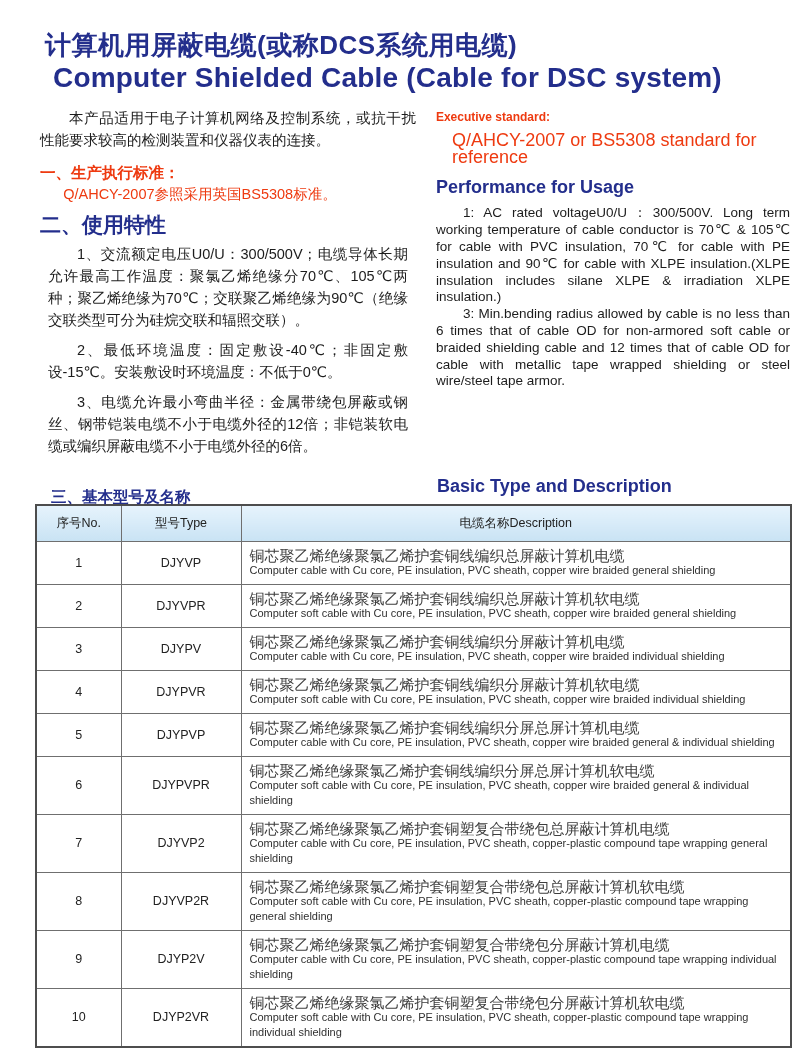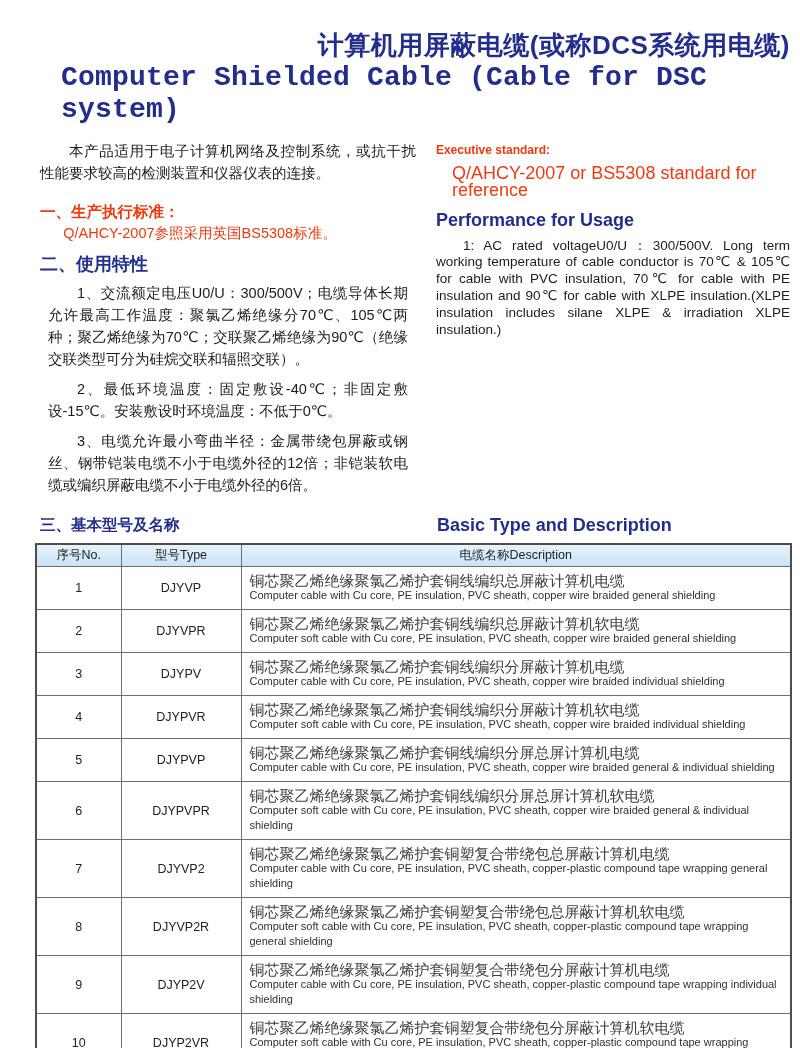--- a/index.html
+++ b/index.html
@@ -8,54 +8,54 @@
     --table_border:#6f6f6f;
     --table_outer:#4d4d4d;
   }
   *{box-sizing:border-box;}
   html,body{margin:0;padding:0;background:#ffffff;}
   body{font-family:"Liberation Sans","DejaVu Sans",sans-serif;color:#1a1a1a;}
   .page{width:800px;height:1048px;background:#fff;overflow:hidden;position:relative;}
 
   
   .header{padding:30px 10px 0 45px;}
-  .title-zh{margin:0;font-size:26px;line-height:1.2;font-weight:bold;color:var(--title_blue);letter-spacing:0.5px;text-align:right;}
-  .title-en{margin:1px 0 0 16px;font-size:28px;line-height:1.15;font-weight:bold;color:var(--title_blue);letter-spacing:0.2px;font-family:Liberation Mono, monospace;}
+  .title-zh{margin:0;font-size:26px;line-height:1.2;font-weight:bold;color:var(--title_blue);letter-spacing:0.5px;}
+  .title-en{margin:1px 0 0 8px;font-size:28px;line-height:1.15;font-weight:bold;color:var(--title_blue);letter-spacing:0.2px;}
 
   
   .columns{display:flex;margin:13px 10px 0 40px;gap:20px;}
   .col-left{width:378px;font-size:14.5px;line-height:22px;color:#1c1c1c;}
   .col-right{width:356px;font-size:13.5px;line-height:16.8px;color:#1c1c1c;}
 
-  .intro-zh{margin:0 0 18px 0;text-indent:2em;text-align:justify;}
+  .intro-zh{margin:0 0 12px 0;text-indent:2em;text-align:justify;}
   .red-heading-zh{margin:0;color:var(--accent_red);font-weight:bold;font-size:15.5px;line-height:20px;}
   .red-line-zh{margin:2px 0 11px 0;padding-left:1.6em;color:var(--accent_red);font-size:14.5px;line-height:19px;}
-  .blue-heading-zh{margin:0 0 3px 0;color:var(--title_blue);font-weight:bold;font-size:18px;line-height:20px;}
+  .blue-heading-zh{margin:0 0 3px 0;color:var(--title_blue);font-weight:bold;font-size:21px;line-height:20px;}
   .item-zh{margin:8px;text-indent:2em;text-align:justify;}
 
   .intro-en{margin:0 0 11px 0;text-indent:2em;text-align:justify;}
   .exec-heading{margin:0 0 4px 0;color:var(--accent_red);font-weight:bold;font-size:12px;line-height:21px;}
   .exec-line{margin:0 0 11px 13px;padding-left:3px;color:var(--accent_red);font-size:18px;line-height:17px;}
   .usage-heading{margin:0 0 7px 0;color:var(--title_blue);font-weight:bold;font-size:18px;line-height:21px;}
   .item-en{margin:0;text-indent:2em;text-align:justify;}
 
   
   .section3{position:relative;margin:10px 10px 7px 40px;height:22px;}
-  .s3-zh{position:absolute;left:0;top:0;margin:0;color:var(--title_blue);font-weight:bold;font-size:15.5px;line-height:22px;}
+  .s3-zh{position:absolute;left:0;top:0;margin:11px;color:var(--title_blue);font-weight:bold;font-size:15.5px;line-height:22px;}
   .s3-en{position:absolute;left:397px;top:0;margin:0;color:var(--title_blue);font-weight:bold;font-size:18px;line-height:22px;}
 
   
   table.cable{margin-left:35px;width:755px;border-collapse:collapse;table-layout:fixed;border:2px solid var(--table_outer);}
   table.cable th,table.cable td{border:1px solid var(--table_border);}
   col.c-no{width:85px;}
   col.c-type{width:120px;}
   col.c-desc{width:550px;}
   table.cable thead th{
     background:linear-gradient(#e6f3fc,#c9e3f4);
-    font-weight:normal;font-size:12.5px;color:#222;height:23px;padding:2px 4px;
+    font-weight:normal;font-size:12.5px;color:#222;height:36px;padding:2px 4px;
   }
   td.cell-no,td.cell-type{text-align:center;font-size:12.5px;color:#222;}
   td.cell-desc{padding:6px 8px;vertical-align:middle;}
   td{height:43px;}
   .desc-zh{font-size:15px;line-height:15px;color:#3d3d3d;}
   .desc-en{font-size:11px;line-height:15px;color:#303030;}
 </style>
 </head>
 <body>
 
@@ -76,20 +76,21 @@
       <p class="item-zh">1、交流额定电压U0/U：300/500V；电缆导体长期允许最高工作温度：聚氯乙烯绝缘分70℃、105℃两种；聚乙烯绝缘为70℃；交联聚乙烯绝缘为90℃（绝缘交联类型可分为硅烷交联和辐照交联）。</p>
       <p class="item-zh">2、最低环境温度：固定敷设-40℃；非固定敷设-15℃。安装敷设时环境温度：不低于0℃。</p>
       <p class="item-zh">3、电缆允许最小弯曲半径：金属带绕包屏蔽或钢丝、钢带铠装电缆不小于电缆外径的12倍；非铠装软电缆或编织屏蔽电缆不小于电缆外径的6倍。</p>
     </div>
 
     <div class="col-right">
       <p class="exec-heading">Executive standard:</p>
       <p class="exec-line">Q/AHCY-2007 or BS5308 standard for reference</p>
       <p class="usage-heading">Performance for Usage</p>
       <p class="item-en">1: AC rated voltageU0/U：300/500V. Long term working temperature of cable conductor is 70℃ &amp; 105℃ for cable with PVC insulation, 70℃ for cable with PE insulation and 90℃ for cable with XLPE insulation.(XLPE insulation includes silane XLPE &amp; irradiation XLPE insulation.)</p>
+      <p class="item-en">3: Min.bending radius allowed by cable is no less than 6 times that of cable OD for non-armored soft cable or braided shielding cable and 12 times that of cable OD for cable with metallic tape wrapped shielding or steel wire/steel tape armor.</p>
     </div>
 
   </div>
 
   <div class="section3">
     <h2 class="s3-zh">三、基本型号及名称</h2>
     <h2 class="s3-en">Basic Type and Description</h2>
   </div>
 
   <table class="cable">

